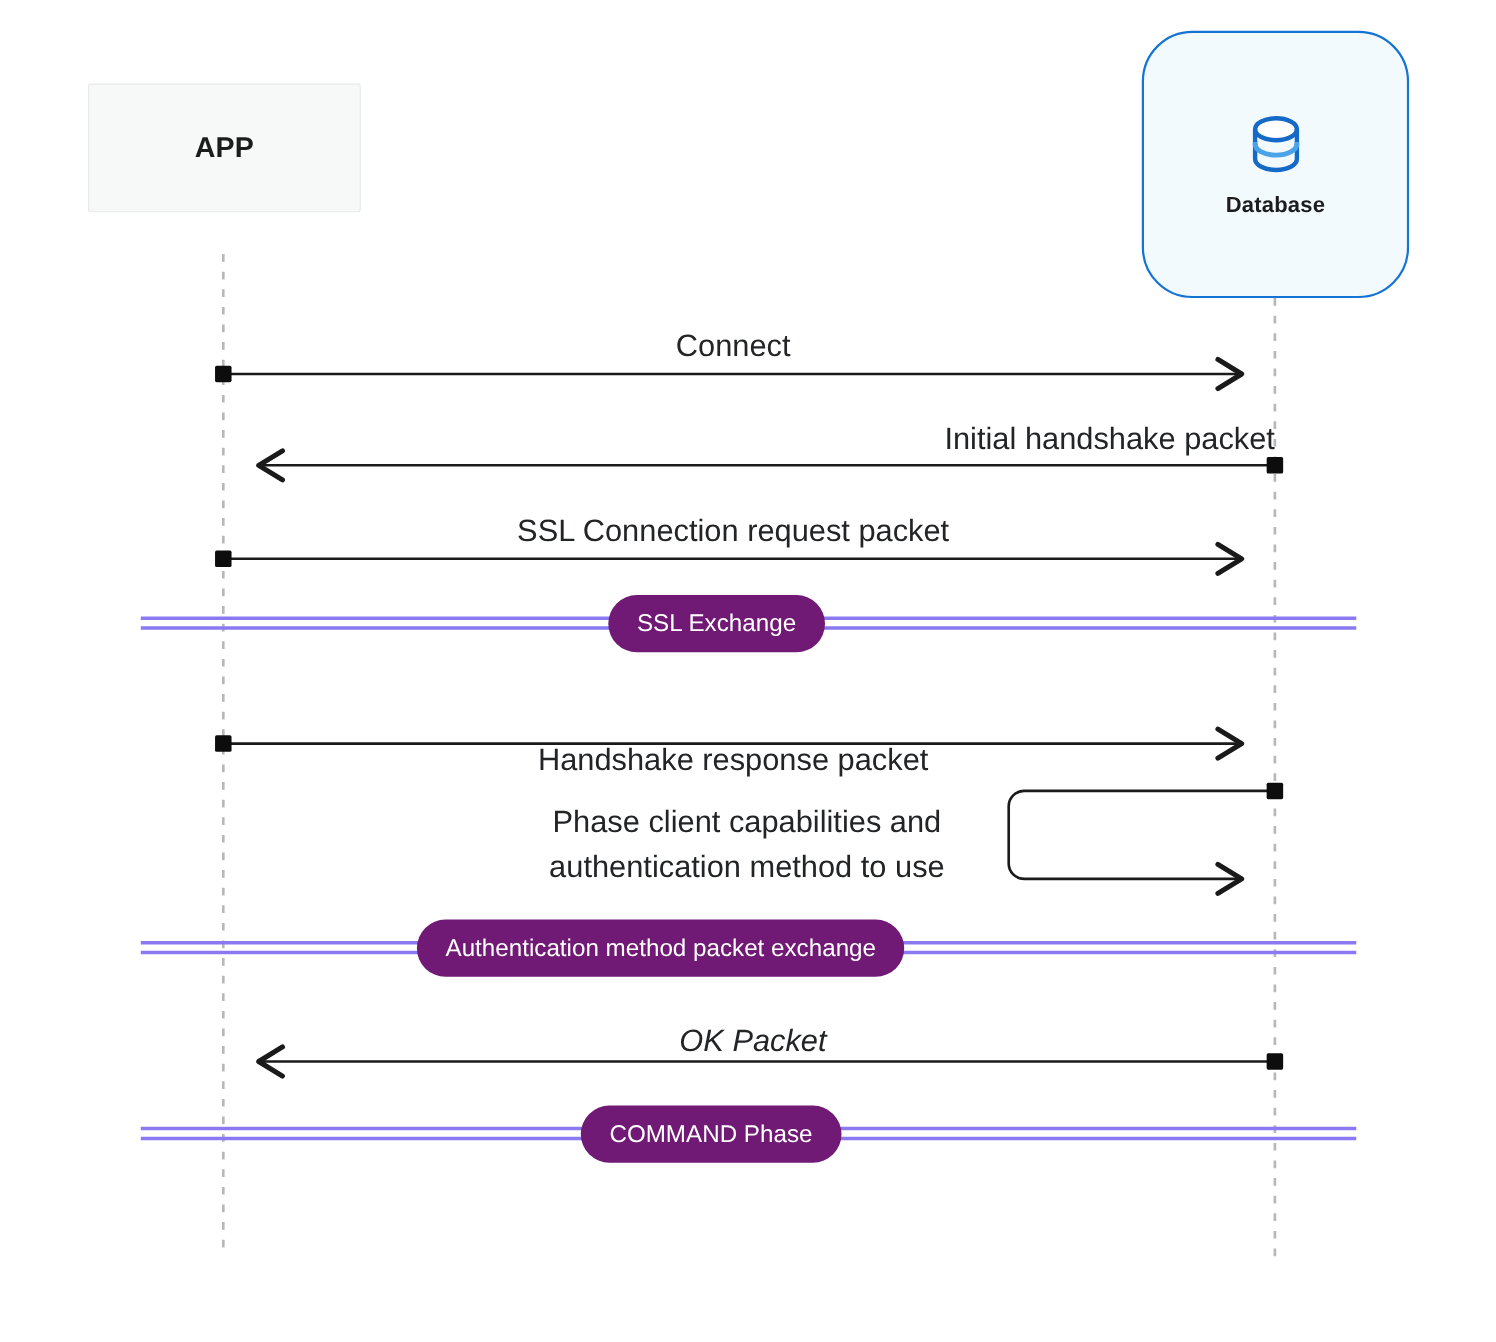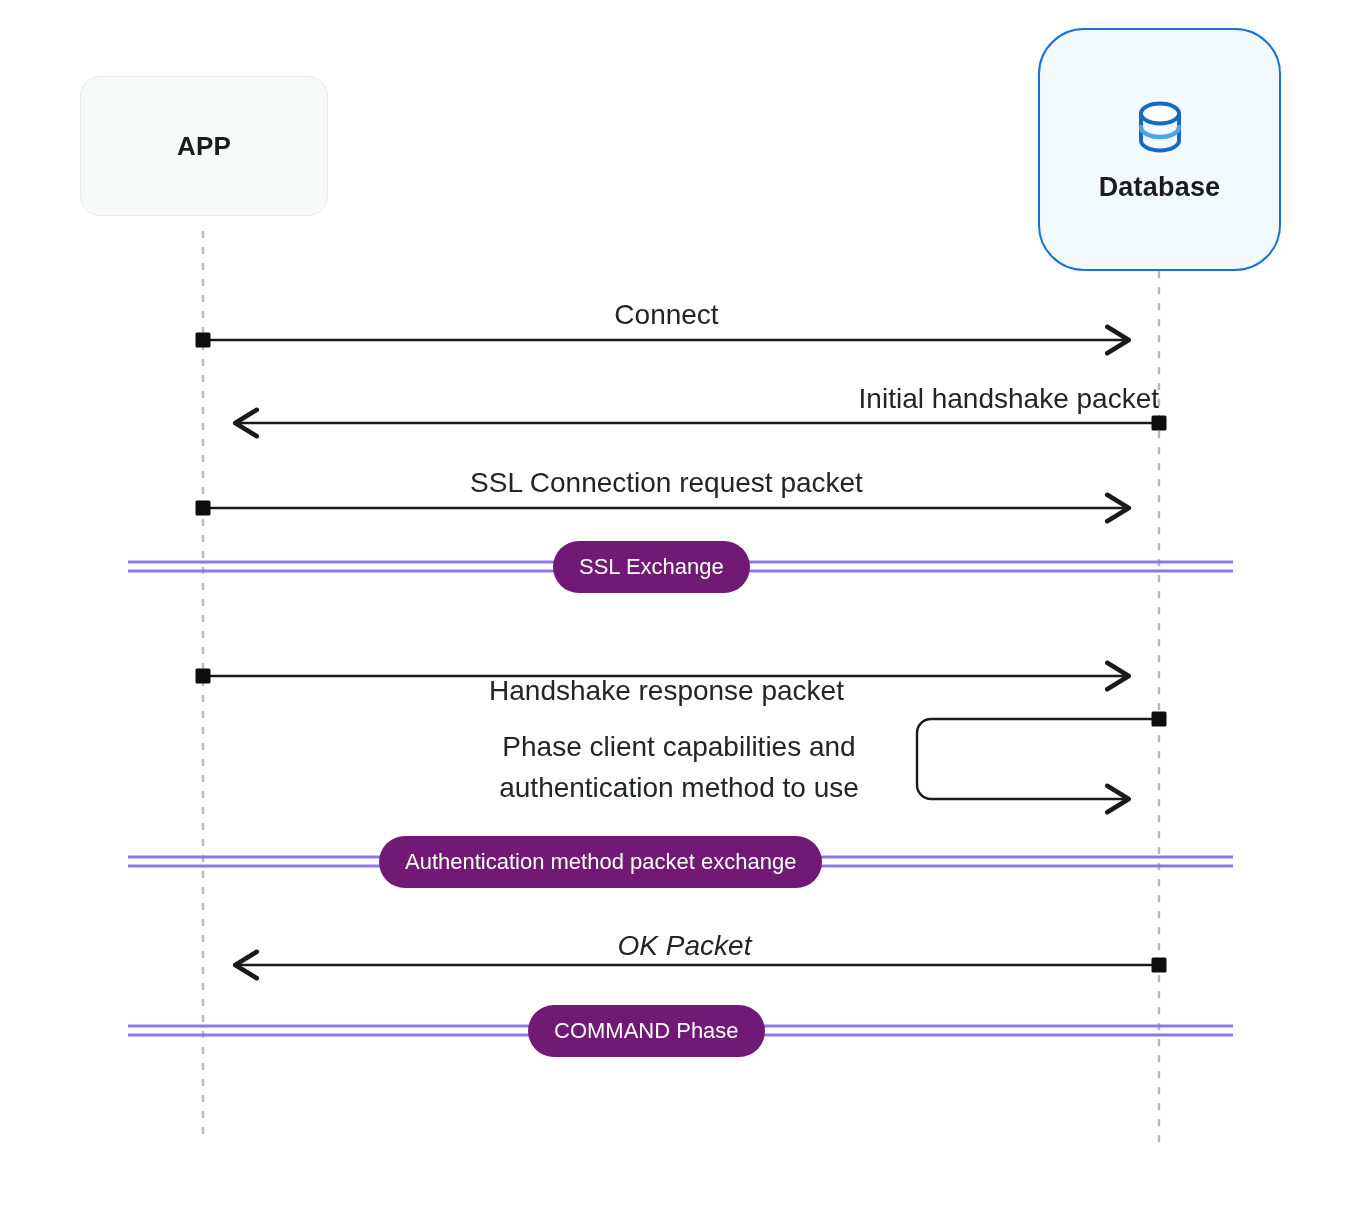--- a/index.html
+++ b/index.html
@@ -31,41 +31,41 @@
     box-sizing: border-box;
     display: flex;
     flex-direction: column;
     align-items: center;
     justify-content: center;
   }
   #participant-app {
     left: 80px;
     top: 76px;
     width: 248px;
-    height: 140px;
+    height: 117px;
     background: #f7f8f8;
     border: 1.5px solid #e8eaea;
-    border-radius: 20px;
+    border-radius: 2px;
   }
   #participant-db {
     left: 1038px;
     top: 28px;
     width: 243px;
     height: 243px;
     background: #f2fafe;
     border: 2.5px solid #1473d4;
     border-radius: 46px;
   }
   .participant-label {
     font-weight: bold;
     color: #1c1c1c;
     letter-spacing: 0.2px;
   }
   #app-label { font-size: 26px; }
-  #db-label  { font-size: 27px; margin-top: 14px; }
+  #db-label  { font-size: 20px; margin-top: 14px; }
   .db-icon-wrap {
     width: 62px;
     height: 62px;
     display: block;
   }
   .msg-label {
     position: absolute;
     font-size: 28px;
     color: #222426;
     white-space: nowrap;

